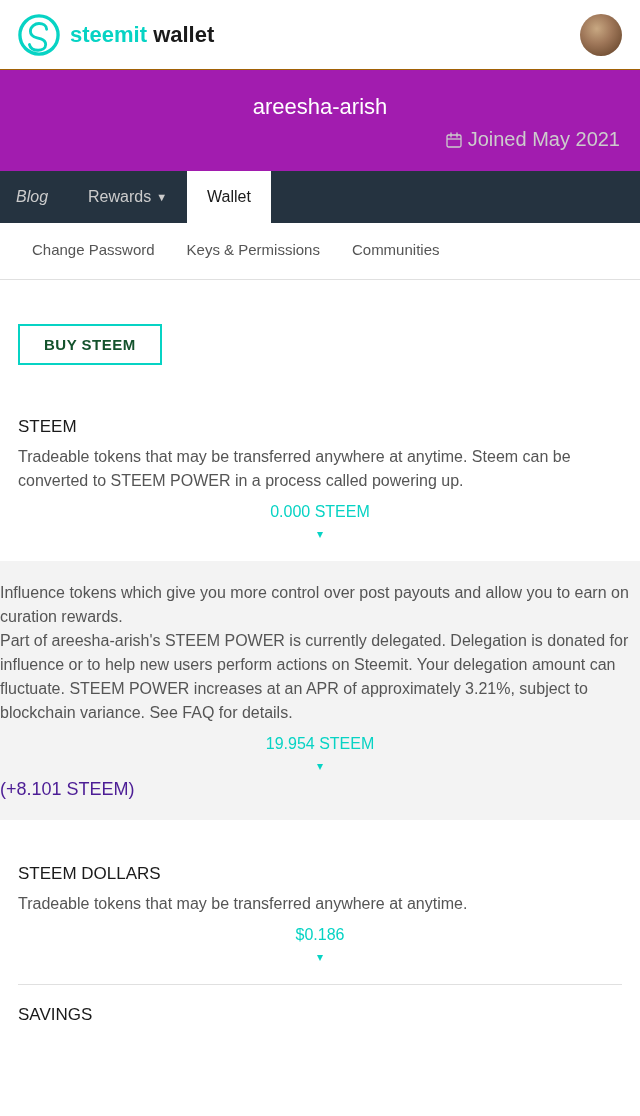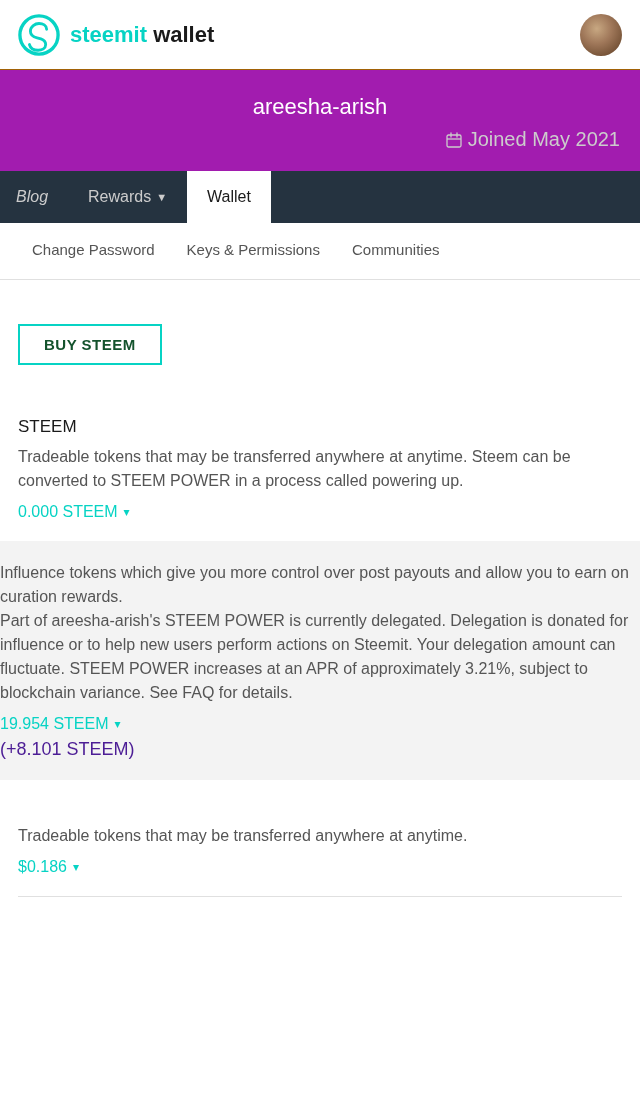--- a/index.html
+++ b/index.html
@@ -168,20 +168,21 @@
       line-height: 1.5;
       margin-bottom: 10px;
     }
     .section-balance {
       display: flex;
       align-items: center;
       gap: 6px;
       color: #07d3c4;
       font-size: 16px;
       font-weight: 500;
+      flex-direction: column;
     }
     .balance-arrow {
       font-size: 12px;
       color: #07d3c4;
     }
     .section-sub-balance {
       color: #4c1d95;
       font-size: 18px;
       margin-top: 6px;
     }
@@ -283,22 +284,26 @@
   <div class="section-desc">Influence tokens which give you more control over post payouts and allow you to earn on curation rewards.<br>Part of areesha-arish's STEEM POWER is currently delegated. Delegation is donated for influence or to help new users perform actions on Steemit. Your delegation amount can fluctuate. STEEM POWER increases at an APR of approximately 3.21%, subject to blockchain variance. See FAQ for details.</div>
   <div class="section-balance">
     <span>19.954 STEEM</span>
     <span class="balance-arrow">▾</span>
   </div>
   <div class="section-sub-balance">(+8.101 STEEM)</div>
 </div>
 
 <div class="main-content">
   <div class="section">
+    <div class="section-title">STEEM DOLLARS</div>
     <div class="section-desc">Tradeable tokens that may be transferred anywhere at anytime.</div>
     <div class="section-balance">
       <span>$0.186</span>
       <span class="balance-arrow">▾</span>
     </div>
   </div>
 
   <div class="divider"></div>
 
+  <div class="section-savings">
+    <div class="section-title">SAVINGS</div>
+  </div>
 </div>
 
 </body></html>

